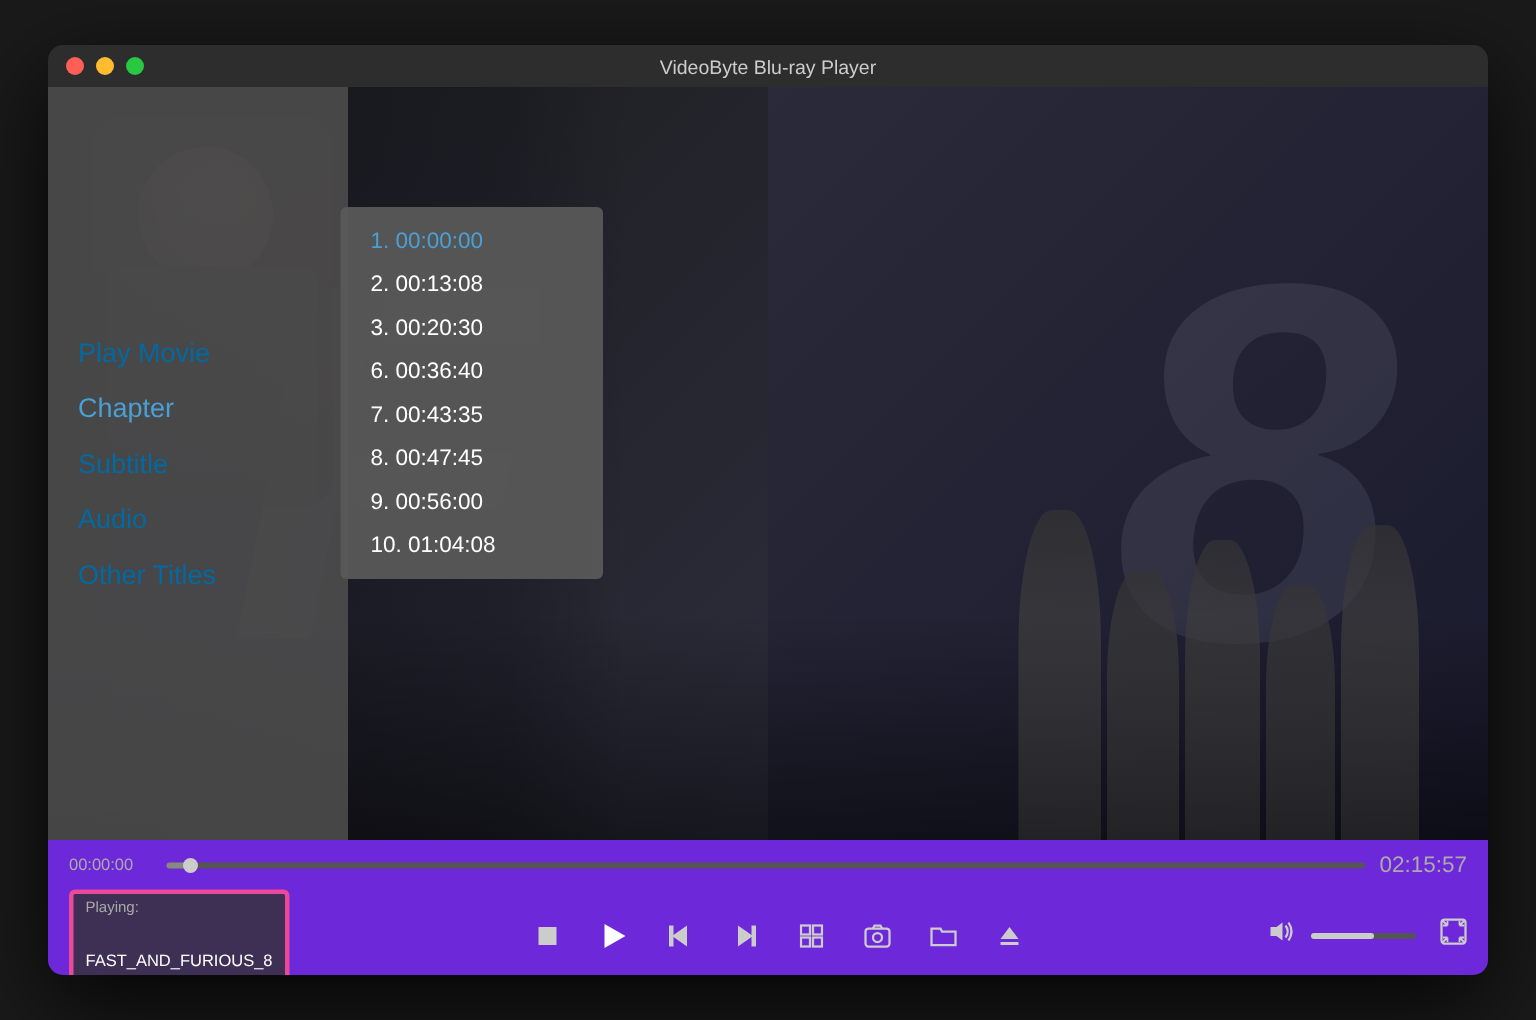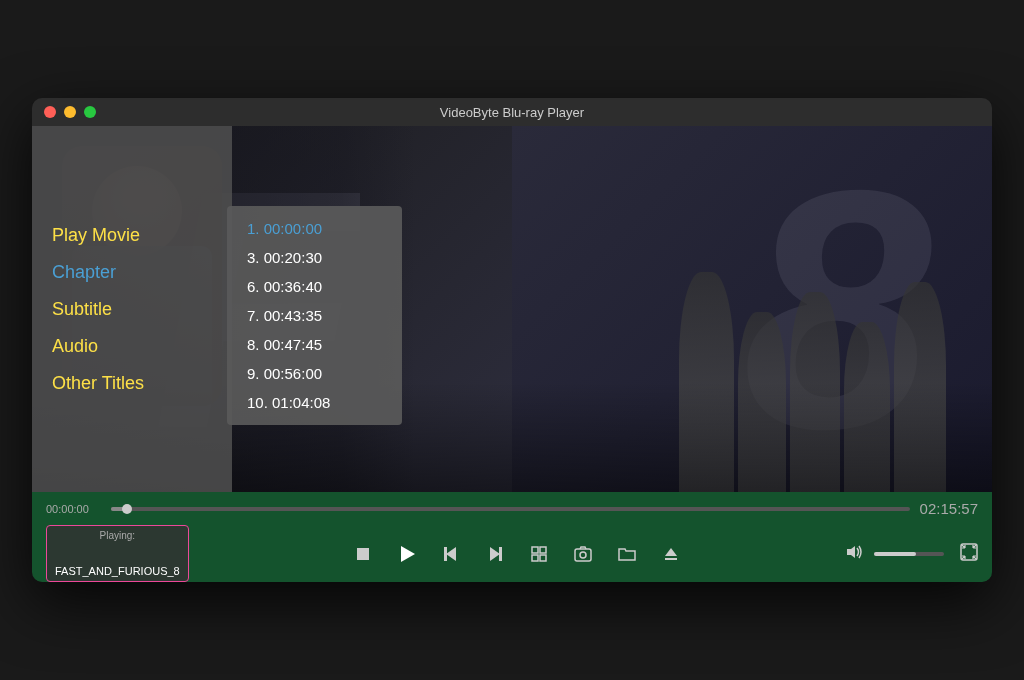--- a/index.html
+++ b/index.html
@@ -9,21 +9,21 @@
       display: flex;
       justify-content: center;
       align-items: center;
       width: 1024px;
       height: 680px;
       font-family: -apple-system, BlinkMacSystemFont, 'Helvetica Neue', sans-serif;
     }
 
     .window {
       width: 960px;
-      height: 484px;
+      height: 620px;
       background: #1c1c1c;
       border-radius: 10px;
       overflow: hidden;
       box-shadow: 0 20px 60px rgba(0,0,0,0.8);
       display: flex;
       flex-direction: column;
     }
 
     .titlebar {
       height: 28px;
@@ -86,21 +86,21 @@
       width: 200px;
       background: rgba(80, 80, 80, 0.85);
       display: flex;
       flex-direction: column;
       justify-content: center;
       padding: 20px 0;
     }
 
     .menu-item {
       padding: 8px 20px;
-      color: #fde047;
+      color: #0369a1;
       font-size: 18px;
       cursor: pointer;
       font-weight: 400;
     }
 
     .menu-item.active {
       color: #4a9fd4;
     }
 
     
@@ -121,21 +121,21 @@
       cursor: pointer;
       white-space: nowrap;
     }
 
     .chapter-item:first-child {
       color: #4a9fd4;
     }
 
     
     .controls-bar {
-      background: #14532d;
+      background: #6d28d9;
       height: 90px;
       flex-shrink: 0;
       display: flex;
       flex-direction: column;
     }
 
     .progress-row {
       display: flex;
       align-items: center;
       padding: 8px 14px 4px;
@@ -183,25 +183,24 @@
 
     .buttons-row {
       display: flex;
       align-items: center;
       padding: 4px 14px;
       gap: 4px;
     }
 
     .playing-info {
       background: rgba(50,50,50,0.8);
-      border: 1px solid #ec4899;
+      border: 3px solid #ec4899;
       border-radius: 4px;
       padding: 4px 8px;
       min-width: 120px;
-      text-align: center;
     }
 
     .playing-label {
       color: #aaa;
       font-size: 10px;
     }
 
     .playing-title {
       color: #fff;
       font-size: 11px;
@@ -393,20 +392,21 @@
     <div class="sidebar-menu">
       <div class="menu-item">Play Movie</div>
       <div class="menu-item active">Chapter</div>
       <div class="menu-item">Subtitle</div>
       <div class="menu-item">Audio</div>
       <div class="menu-item">Other Titles</div>
     </div>
 
     <div class="chapter-dropdown">
       <div class="chapter-item">1. 00:00:00</div>
+      <div class="chapter-item">2. 00:13:08</div>
       <div class="chapter-item">3. 00:20:30</div>
       <div class="chapter-item">6. 00:36:40</div>
       <div class="chapter-item">7. 00:43:35</div>
       <div class="chapter-item">8. 00:47:45</div>
       <div class="chapter-item">9. 00:56:00</div>
       <div class="chapter-item">10. 01:04:08</div>
     </div>
 
   </div>
 

